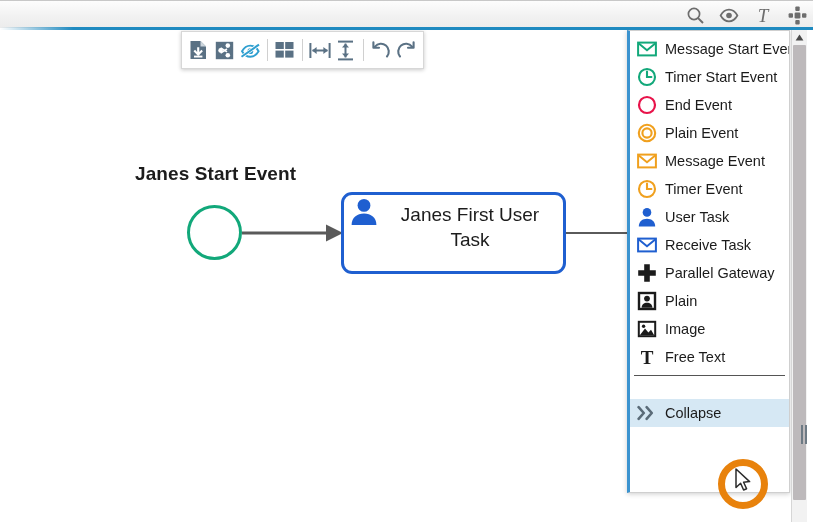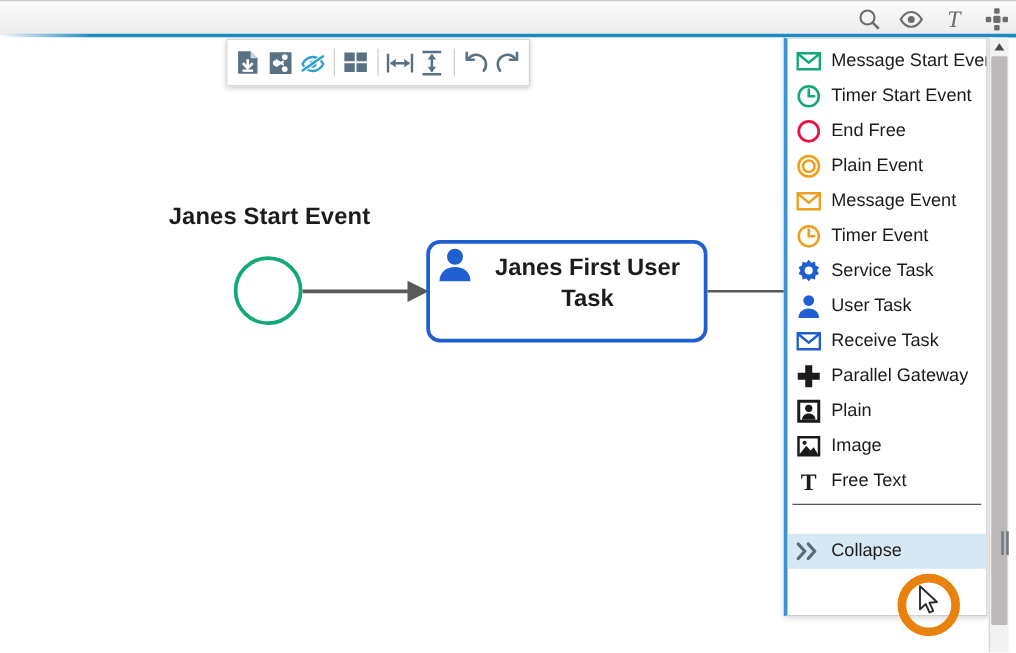--- a/index.html
+++ b/index.html
@@ -64,21 +64,21 @@
   }
   #flow-arrow{position:absolute;left:242px;top:219px;width:102px;height:28px;}
   #user-task{
     position:absolute;left:341px;top:192px;width:225px;height:82px;
     border:3px solid #1f5fd0;border-radius:11px;background:#ffffff;
     box-sizing:border-box;cursor:pointer;
   }
   #task-person{position:absolute;left:350px;top:197px;width:28px;height:30px;}
   #task-label{
     position:absolute;left:380px;top:202px;width:180px;
-    text-align:center;font-size:19px;font-weight:bold;color:#1c1c1c;
+    text-align:center;font-size:19px;font-weight:normal;color:#1c1c1c;
     line-height:25px;
   }
   #flow-out{position:absolute;left:566px;top:232px;width:62px;height:2px;background:#5a5a5a;}
 
   
   #palette{
     position:absolute;left:627px;top:30px;width:163px;height:463px;
     background:#ffffff;
     border:1px solid #cfcfcf;
     border-left:3px solid #3b93cf;
@@ -282,21 +282,21 @@
             </svg>
           </span>
           <span>Timer Start Event</span>
         </div>
         <div class="pal-row">
           <span class="pal-ic">
             <svg width="20" height="20" viewBox="0 0 20 20">
               <circle cx="10" cy="10" r="8" fill="none" stroke="#e8134a" stroke-width="2.2"></circle>
             </svg>
           </span>
-          <span>End Free</span>
+          <span>End Event</span>
         </div>
         <div class="pal-row">
           <span class="pal-ic">
             <svg width="20" height="20" viewBox="0 0 20 20">
               <circle cx="10" cy="10" r="8.2" fill="none" stroke="#f0a01e" stroke-width="2.1"></circle>
               <circle cx="10" cy="10" r="4.6" fill="none" stroke="#f0a01e" stroke-width="2.1"></circle>
             </svg>
           </span>
           <span>Plain Event</span>
         </div>
@@ -310,31 +310,20 @@
           <span>Message Event</span>
         </div>
         <div class="pal-row">
           <span class="pal-ic">
             <svg width="20" height="20" viewBox="0 0 20 20">
               <circle cx="10" cy="10" r="8" fill="none" stroke="#f0a01e" stroke-width="2.1"></circle>
               <path d="M10 4.6V10h4.4" fill="none" stroke="#f0a01e" stroke-width="2.1" stroke-linecap="round"></path>
             </svg>
           </span>
           <span>Timer Event</span>
-        </div>
-        <div class="pal-row">
-          <span class="pal-ic">
-            <svg width="20" height="20" viewBox="0 0 20 20">
-              <g fill="#1f5fd0">
-                <path d="M10 0.8 12 3.1 15 2.3 15.4 5.4 18.2 6.7 16.7 9.4 18.2 12.1 15.4 13.4 15 16.5 12 15.7 10 18 8 15.7 5 16.5 4.6 13.4 1.8 12.1 3.3 9.4 1.8 6.7 4.6 5.4 5 2.3 8 3.1Z"></path>
-              </g>
-              <circle cx="10" cy="9.4" r="3.2" fill="#ffffff"></circle>
-            </svg>
-          </span>
-          <span>Service Task</span>
         </div>
         <div class="pal-row">
           <span class="pal-ic">
             <svg width="18" height="20" viewBox="0 0 18 20">
               <circle cx="9" cy="5.4" r="4.3" fill="#1f5fd0"></circle>
               <path d="M0.8 19.4c0-5 3.7-7.7 8.2-7.7s8.2 2.7 8.2 7.7Z" fill="#1f5fd0"></path>
             </svg>
           </span>
           <span>User Task</span>
         </div>

